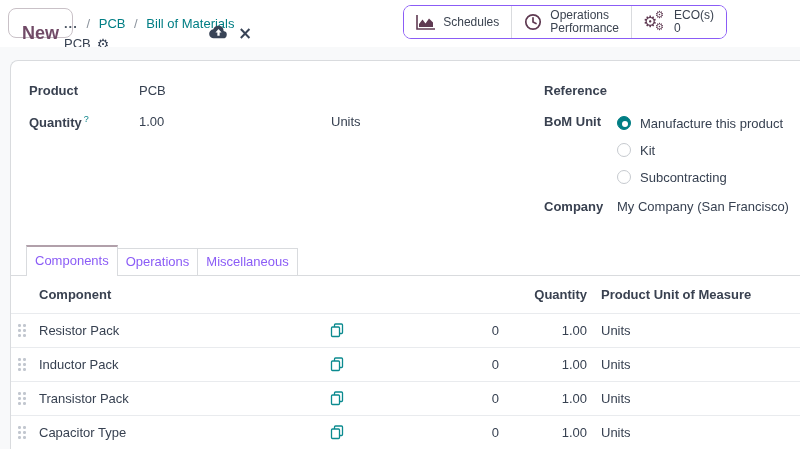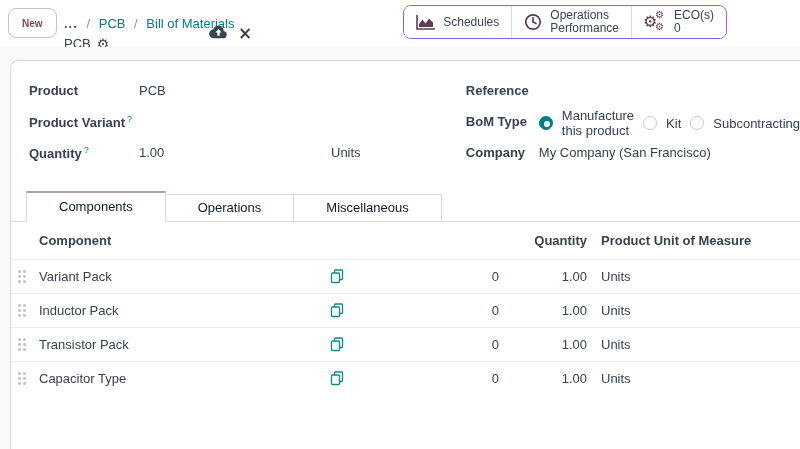--- a/index.html
+++ b/index.html
@@ -1,23 +1,23 @@
 <!DOCTYPE html>
 <html><head>
 <meta charset="utf-8">
 <style>
   * { margin:0; padding:0; box-sizing:border-box; }
   html,body { width:800px; height:449px; overflow:hidden; background:#fff;
     font-family:"Liberation Sans","DejaVu Sans",sans-serif; font-size:13px; color:#374151; }
 
   
   .control-panel { position:relative; height:47px; background:#fff; }
-  .btn-new { position:absolute; left:8px; top:8px; height:30px; padding:8px 13px;
+  .btn-new { position:absolute; left:8px; top:8px; height:30px; padding:14px 13px;
     background:#fff; border:1px solid #c9c1c7; border-radius:8px;
-    color:#714b67; font-weight:700; font-size:10px; cursor:pointer;
+    color:#714b67; font-weight:700; font-size:18px; cursor:pointer;
     font-family:"Liberation Sans",sans-serif; }
   .bc-wrap { position:absolute; left:64px; top:15px; line-height:18px; }
   .bc-line1 { white-space:nowrap; }
   .bc-ellipsis { font-weight:700; color:#4b5563; letter-spacing:1px; cursor:pointer; }
   .bc-sep { color:#8a929c; margin:0 5px; }
   .bc-link { color:#017e84; text-decoration:none; cursor:pointer; }
   .bc-line2 { display:flex; align-items:center; gap:6px; margin-top:2px; color:#374151; }
   .gear-glyph { font-size:14px; color:#394457; cursor:pointer; line-height:1; }
   .cp-icon-btn { position:absolute; top:25px; background:none; border:none; cursor:pointer; padding:0; }
   .save-btn { left:209px; }
@@ -45,34 +45,34 @@
   
   .fields { display:flex; padding:22px 0 0 18px;justify-content:flex-end; }
   .col-left { width:515px; }
   .field-row { display:flex; align-items:flex-start; min-height:18px; margin-bottom:13px; }
   .f-label { width:110px; font-weight:700; color:#394150; flex:none; }
   .help-sup { color:#017e84; font-size:9px; vertical-align:super; margin-left:2px; font-weight:400; }
   .f-value { color:#374151; }
   .qty-value { width:192px; }
   .col-right { flex:1; }
   .col-right .f-label { width:73px; }
-  .radio-stack { display:flex; flex-direction:row; gap:9px; }
+  .radio-stack { display:flex; flex-direction:column; gap:9px; }
   .radio-opt { display:flex; align-items:center; gap:9px; cursor:pointer; height:18px; }
   .radio-circle { width:14px; height:14px; border-radius:50%; border:1px solid #c6cacf;
     background:#fff; flex:none; position:relative; }
   .radio-circle.checked { background:#017e84; border-color:#017e84; }
   .radio-circle.checked::after { content:""; position:absolute; left:4px; top:4px;
     width:6px; height:6px; border-radius:50%; background:#fff; }
   .company-row { margin-top:9px; }
 
   
   .tabs { display:flex; align-items:flex-end; margin-top:15px; padding-left:15px;
     border-bottom:1px solid #d9dbde; height:31px; }
-  .tab { padding:0 32px; background:#fff; border:1px solid #d9dbde; border-bottom:none;
-    height:27px; line-height:26px; cursor:pointer; color:#0f172a; margin-right:-1px; }
+  .tab { padding:0 8px; background:#fff; border:1px solid #d9dbde; border-bottom:none;
+    height:27px; line-height:26px; cursor:pointer; color:#8b5cf6; margin-right:-1px; }
   .tab.active { height:31px; line-height:28px; border-top:2px solid #b1a0aa;
     margin-bottom:-1px; background:#fff; position:relative; z-index:2; }
 
   
   .grid-row { display:grid; grid-template-columns:26px 280px 40px 150px 84px 1fr;
     align-items:center; }
   .thead { height:37px; font-weight:700; color:#394150; }
   .th-name { padding-left:2px; }
   .th-qty { text-align:right; padding-right:4px; }
   .th-uom { padding-left:10px; }
@@ -153,40 +153,34 @@
   <div class="sheet">
 
     <div class="fields">
       <div class="col-left">
         <div class="field-row">
           <span class="f-label">Product</span>
           <span class="f-value">PCB</span>
         </div>
         <div class="field-row">
           <span class="f-label">
-            <span>Product Variant</span><span class="help-sup">?</span>
-          </span>
-          <span class="f-value"></span>
-        </div>
-        <div class="field-row">
-          <span class="f-label">
             <span>Quantity</span><span class="help-sup">?</span>
           </span>
           <span class="f-value qty-value">1.00</span>
           <span class="f-value">Units</span>
         </div>
       </div>
 
       <div class="col-right">
         <div class="field-row">
           <span class="f-label">Reference</span>
           <span class="f-value"></span>
         </div>
         <div class="field-row">
-          <span class="f-label">BoM Type</span>
+          <span class="f-label">BoM Unit</span>
           <div class="radio-stack">
             <label class="radio-opt">
               <span class="radio-circle checked"></span>
               <span>Manufacture this product</span>
             </label>
             <label class="radio-opt">
               <span class="radio-circle"></span>
               <span>Kit</span>
             </label>
             <label class="radio-opt">
@@ -222,21 +216,21 @@
         <span class="cell-handle">
           <span class="dots">
               <i></i>
               <i></i>
               <i></i>
               <i></i>
               <i></i>
               <i></i>
             </span>
           </span>
-        <span class="cell-name">Variant Pack</span>
+        <span class="cell-name">Resistor Pack</span>
         <span class="cell-copy">
             <button class="copy-btn">
           <svg width="14" height="15" viewBox="0 0 14 15">
             <rect x="4.5" y="1" width="8" height="9.5" rx="1" fill="#fff" stroke="#0b8a8f" stroke-width="1.3"></rect>
             <rect x="1.5" y="4" width="8" height="9.5" rx="1" fill="#fff" stroke="#0b8a8f" stroke-width="1.3"></rect>
           </svg></button>
           </span>
         <span class="cell-aux">0</span>
         <span class="cell-qty">1.00</span>
         <span class="cell-uom">Units</span>

